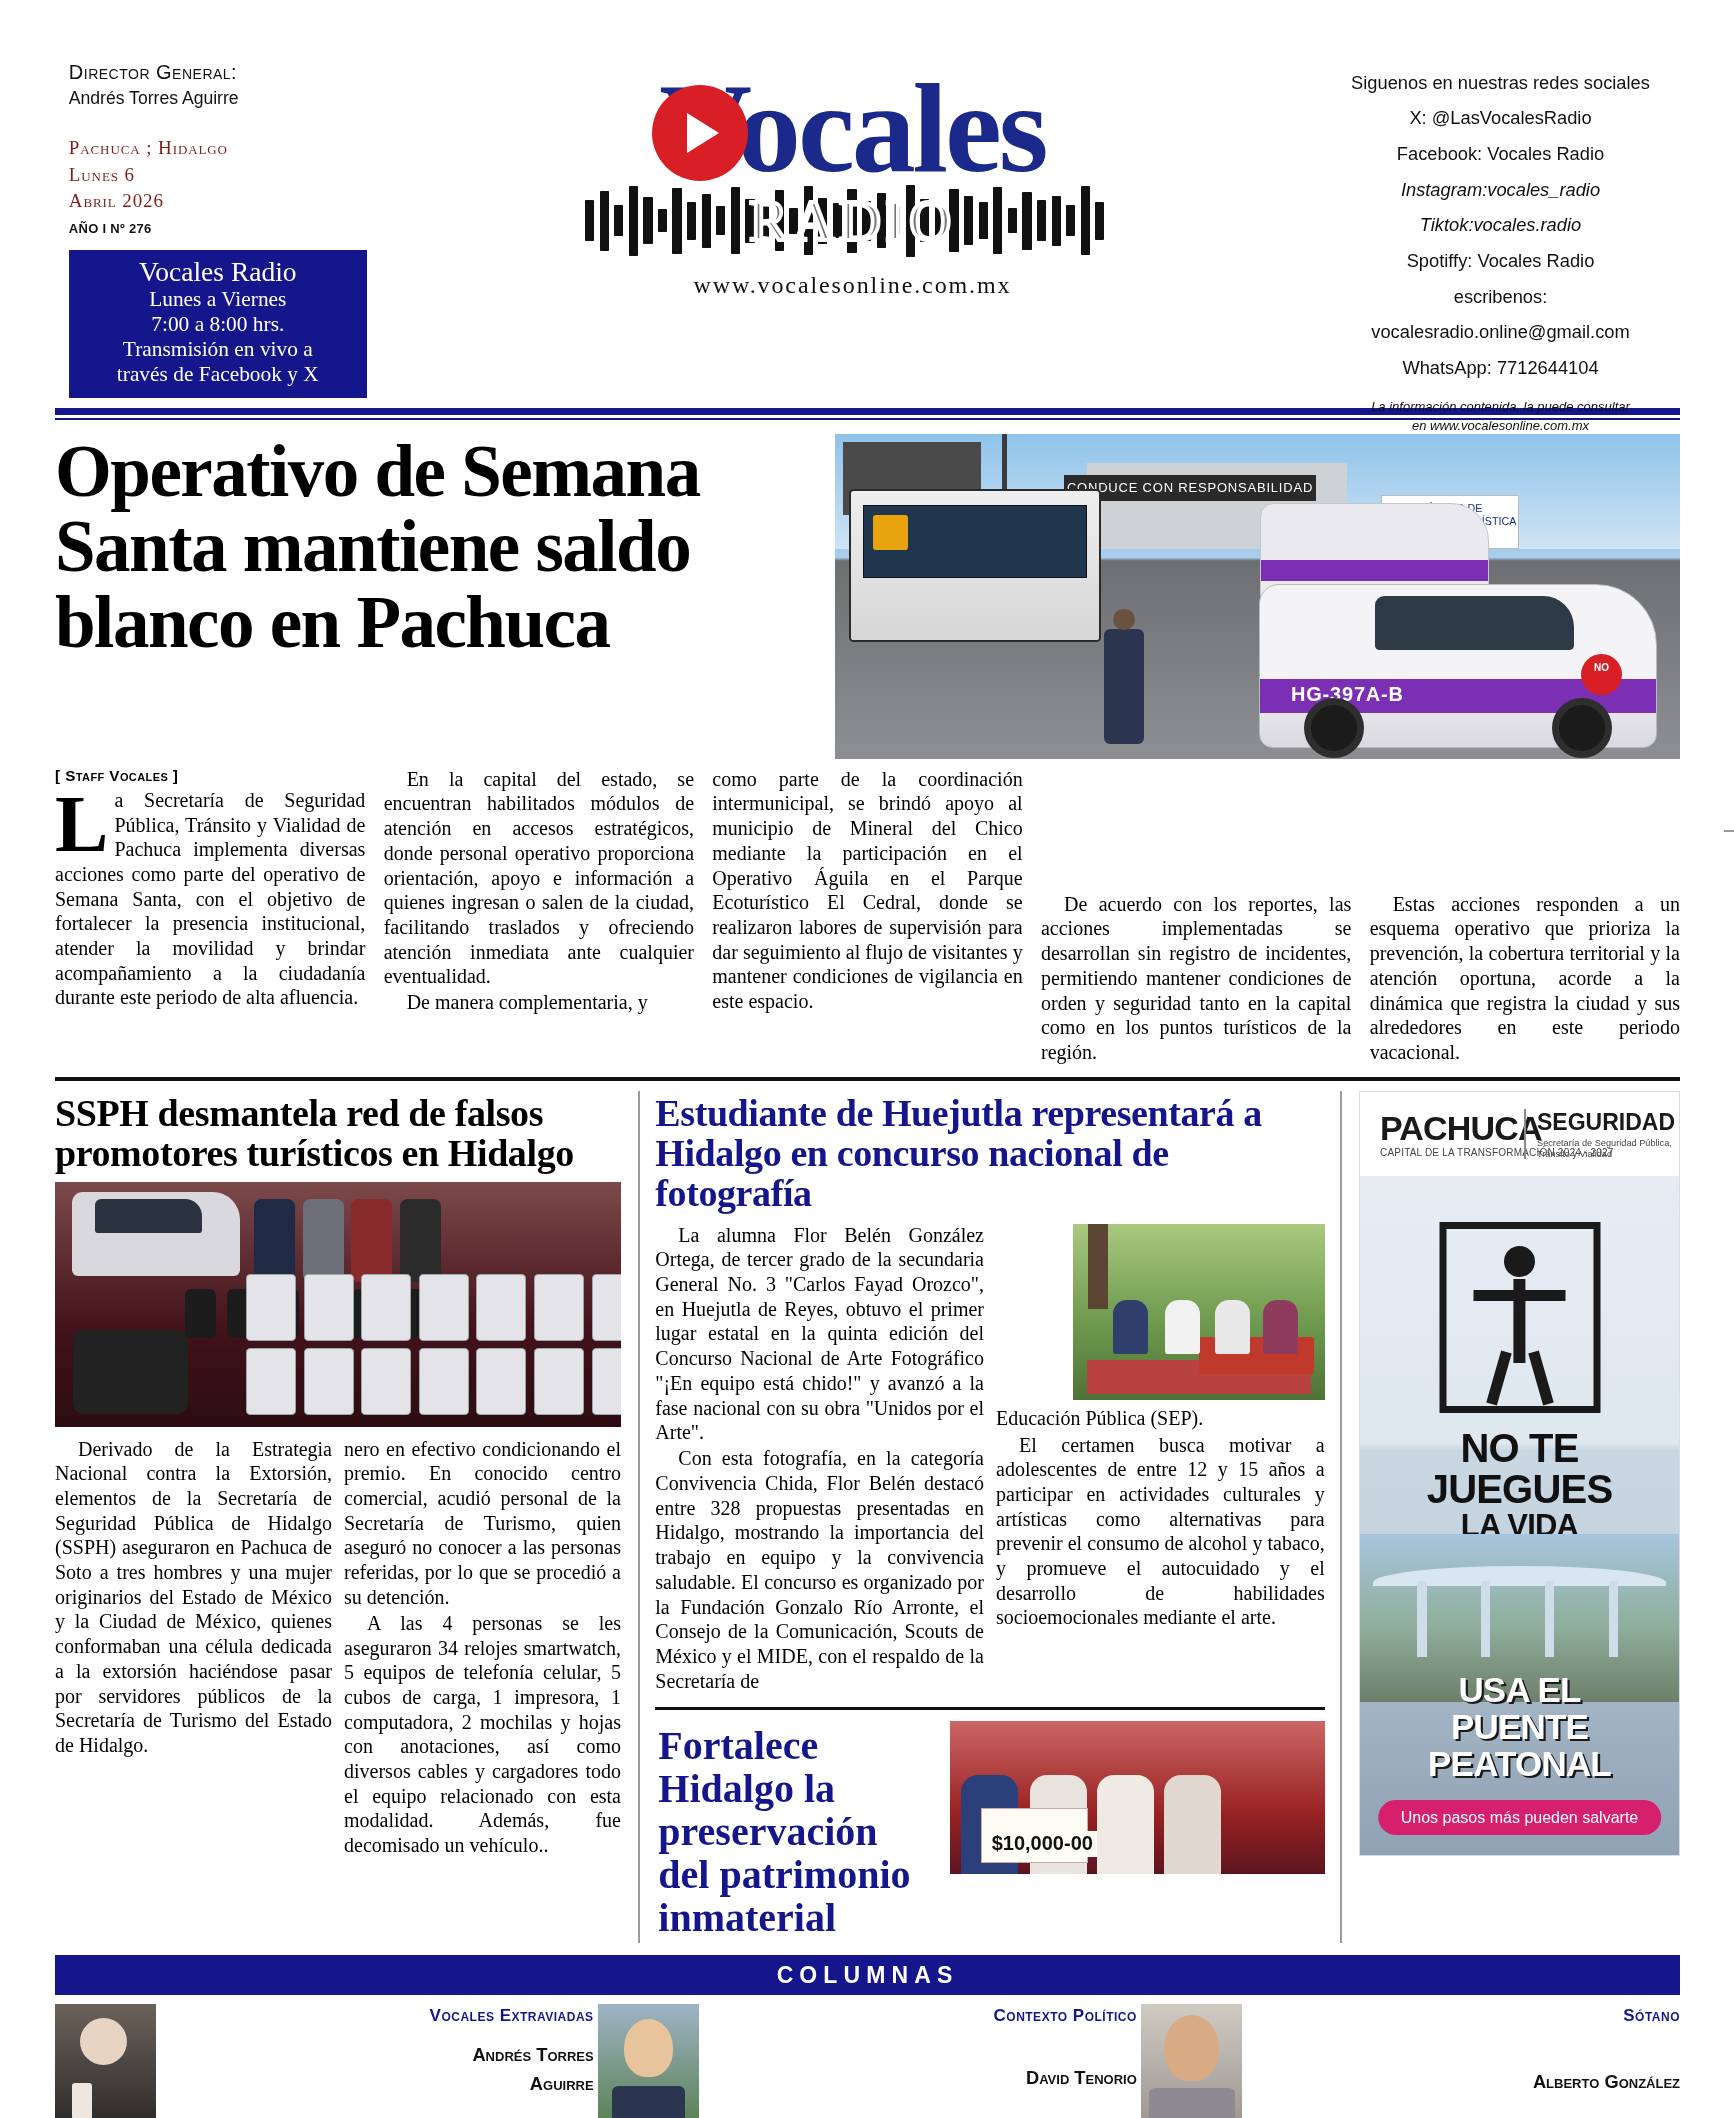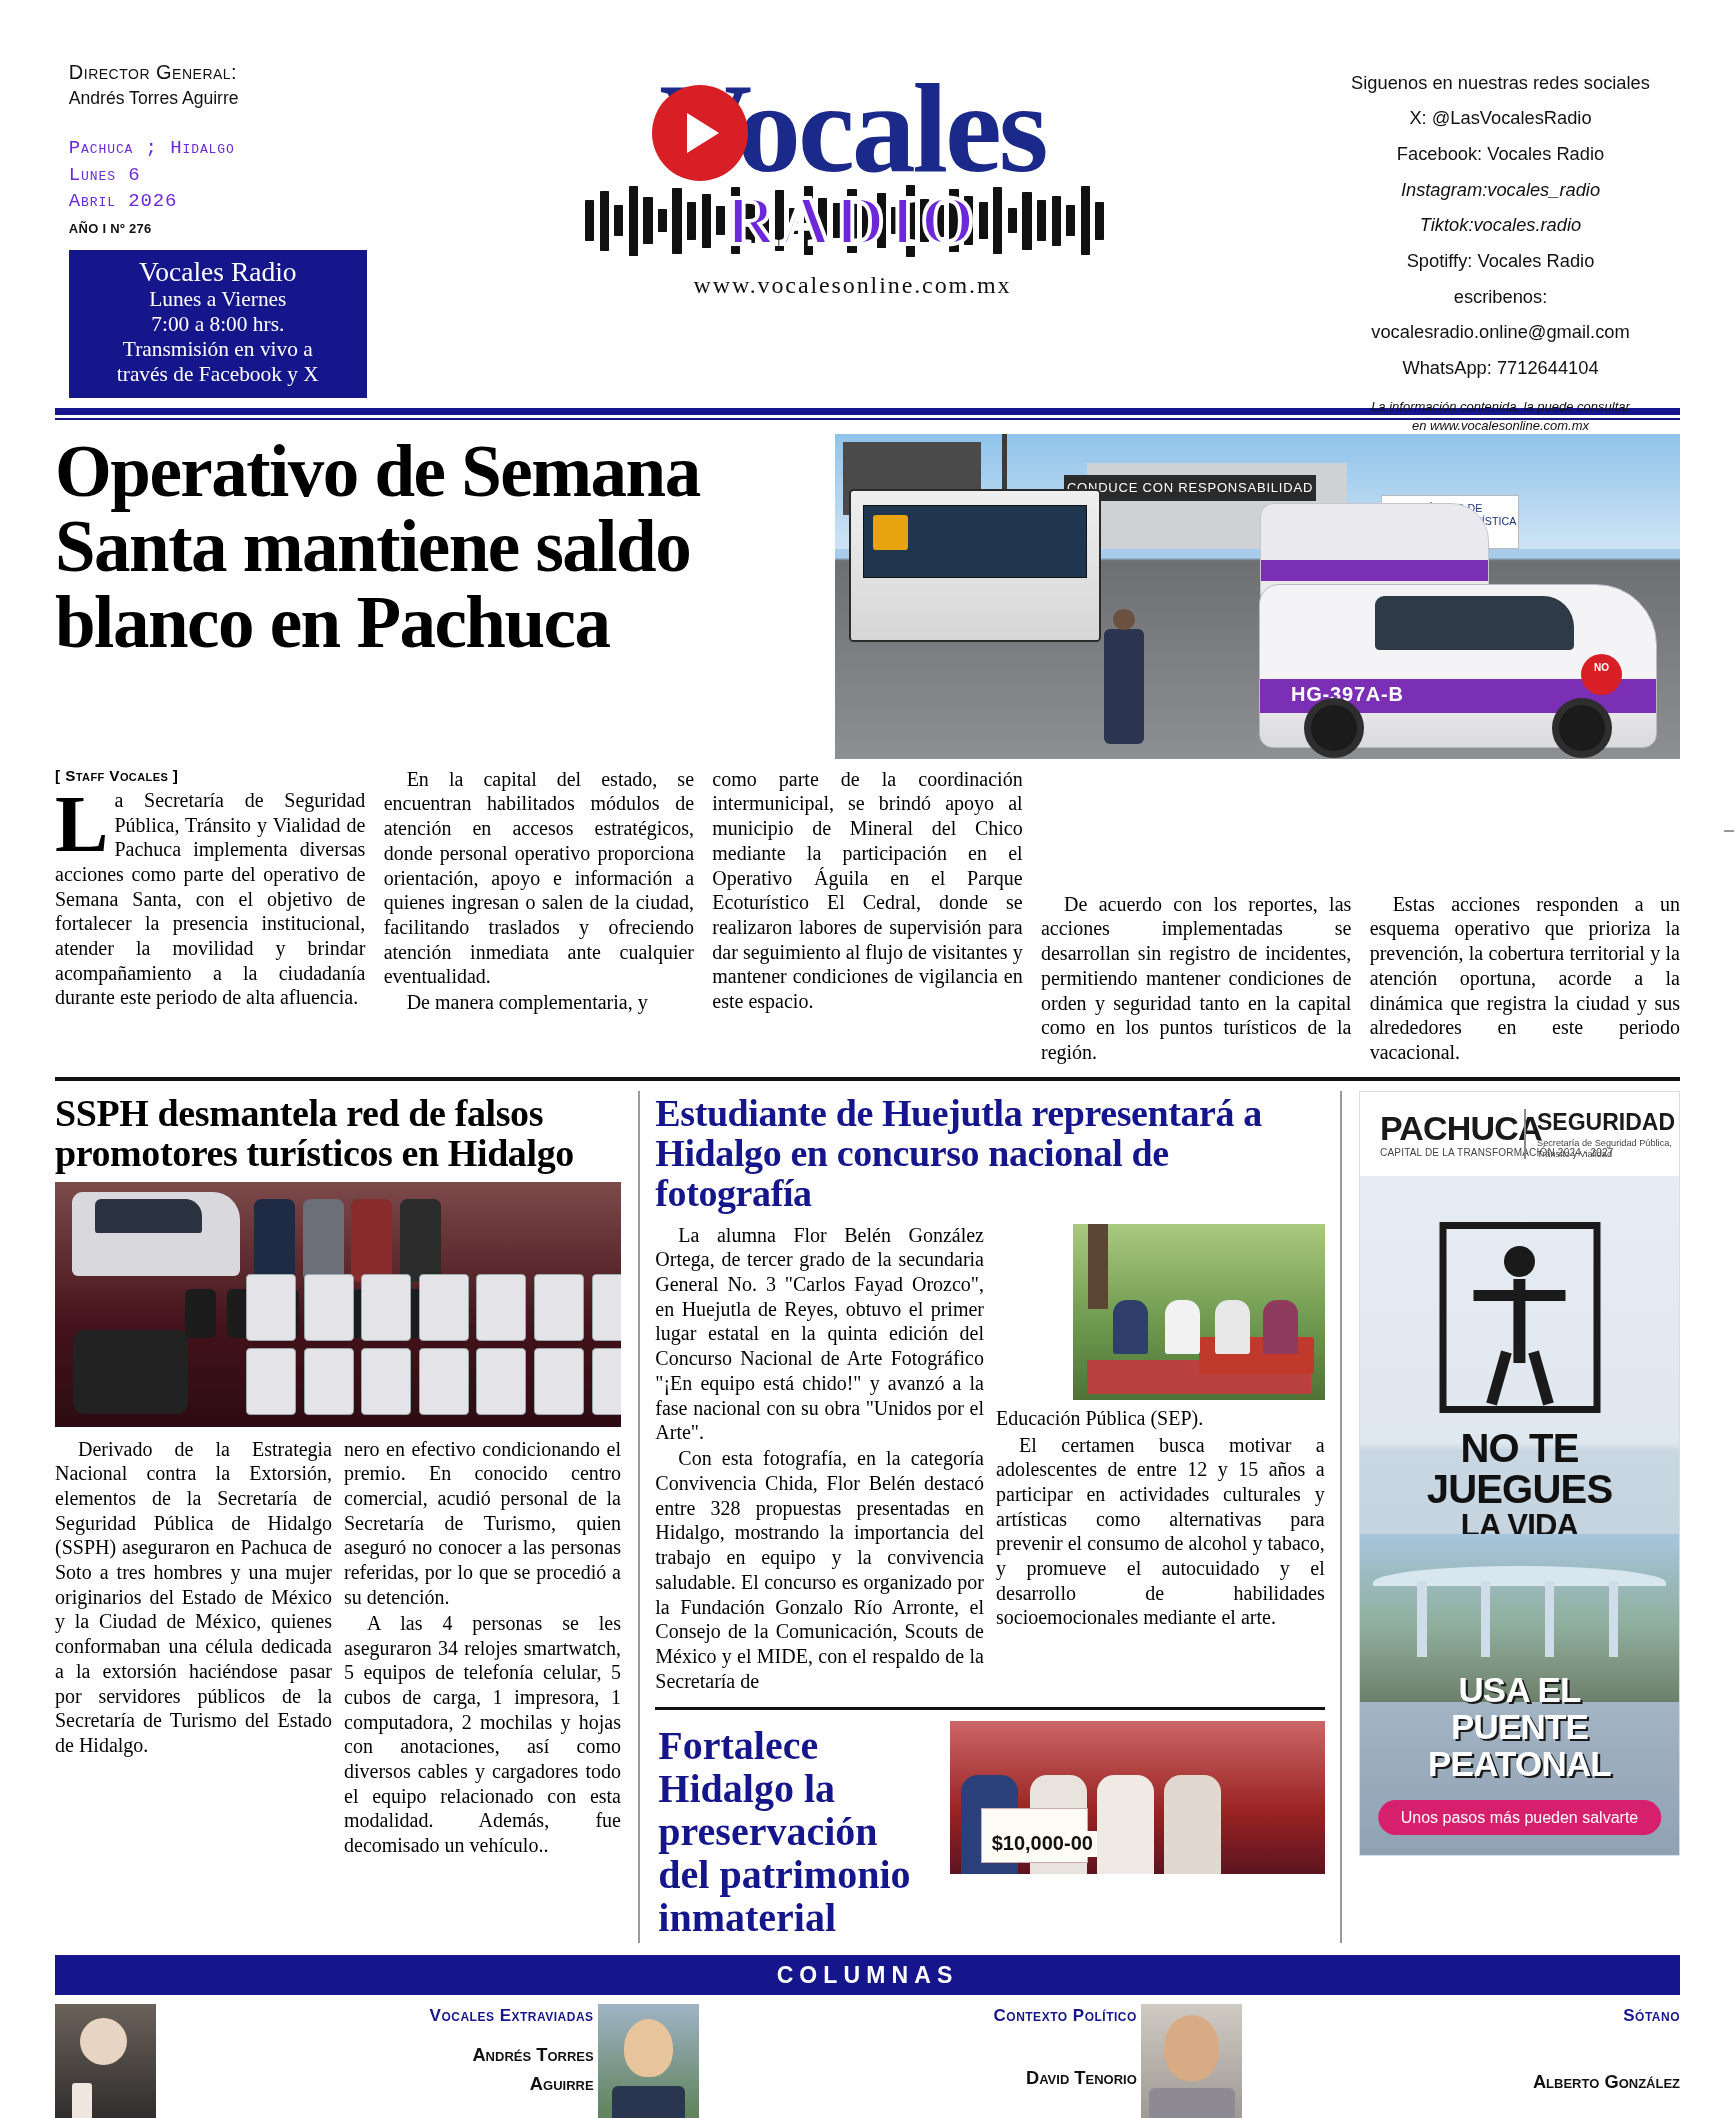--- a/index.html
+++ b/index.html
@@ -29,26 +29,26 @@
     letter-spacing:0.5px;
     line-height:1.25;
     color:#111;
   }
   .lbl-name {
     font-family:"Liberation Sans", sans-serif;
     font-size: 17.6px; line-height:1.3; color:#111; margin-top:1.5px;
   }
   .mh-gap { height: 26px; }
   .lbl-date {
-    font-family:Liberation Mono, monospace;
+    font-family:Liberation Serif, serif;
     font-variant: small-caps;
     font-size: 19px;
     letter-spacing: 0.9px;
     line-height: 1.38;
-    color:#6d28d9;
+    color:#7f1d1d;
   }
   .lbl-issue {
     font-family:"Liberation Sans", sans-serif;
     font-size: 13px; font-weight:600; letter-spacing:0.3px;
     margin-top: 6.9px; color:#111;
   }
 
   .radio-box {
     margin-top: 13.8px;
     width: 298px;
@@ -90,22 +90,22 @@
   }
   .logo-radio {
     position:relative;
     width: 535px; height: 84px; margin: -10.7px auto 0 auto;
     overflow:hidden;
   }
   .bars { position:absolute; inset:0; display:flex; align-items:center; gap:5.4px; }
   .bars span{ display:block; width:9.2px; background:#111; border-radius:0.8px; }
   .radio-text{
     position:absolute; inset:0;
-    font-family:"Liberation Serif", serif; font-weight:bold;
-    font-size: 69px; letter-spacing: 4.6px; color:#6d28d9;
+    font-family:"Liberation Serif", serif; font-weight:normal;
+    font-size: 58px; letter-spacing: 4.6px; color:#737373;
     -webkit-text-stroke: 3.8px #fff;
     text-align:center; line-height:84px;
     mix-blend-mode: normal;
   }
   .site-url {
     text-align:center;
     font-family:"Liberation Serif", serif;
     font-size: 24px; letter-spacing: 1.9px; margin-top: 9.2px; color:#111;
   }
 

